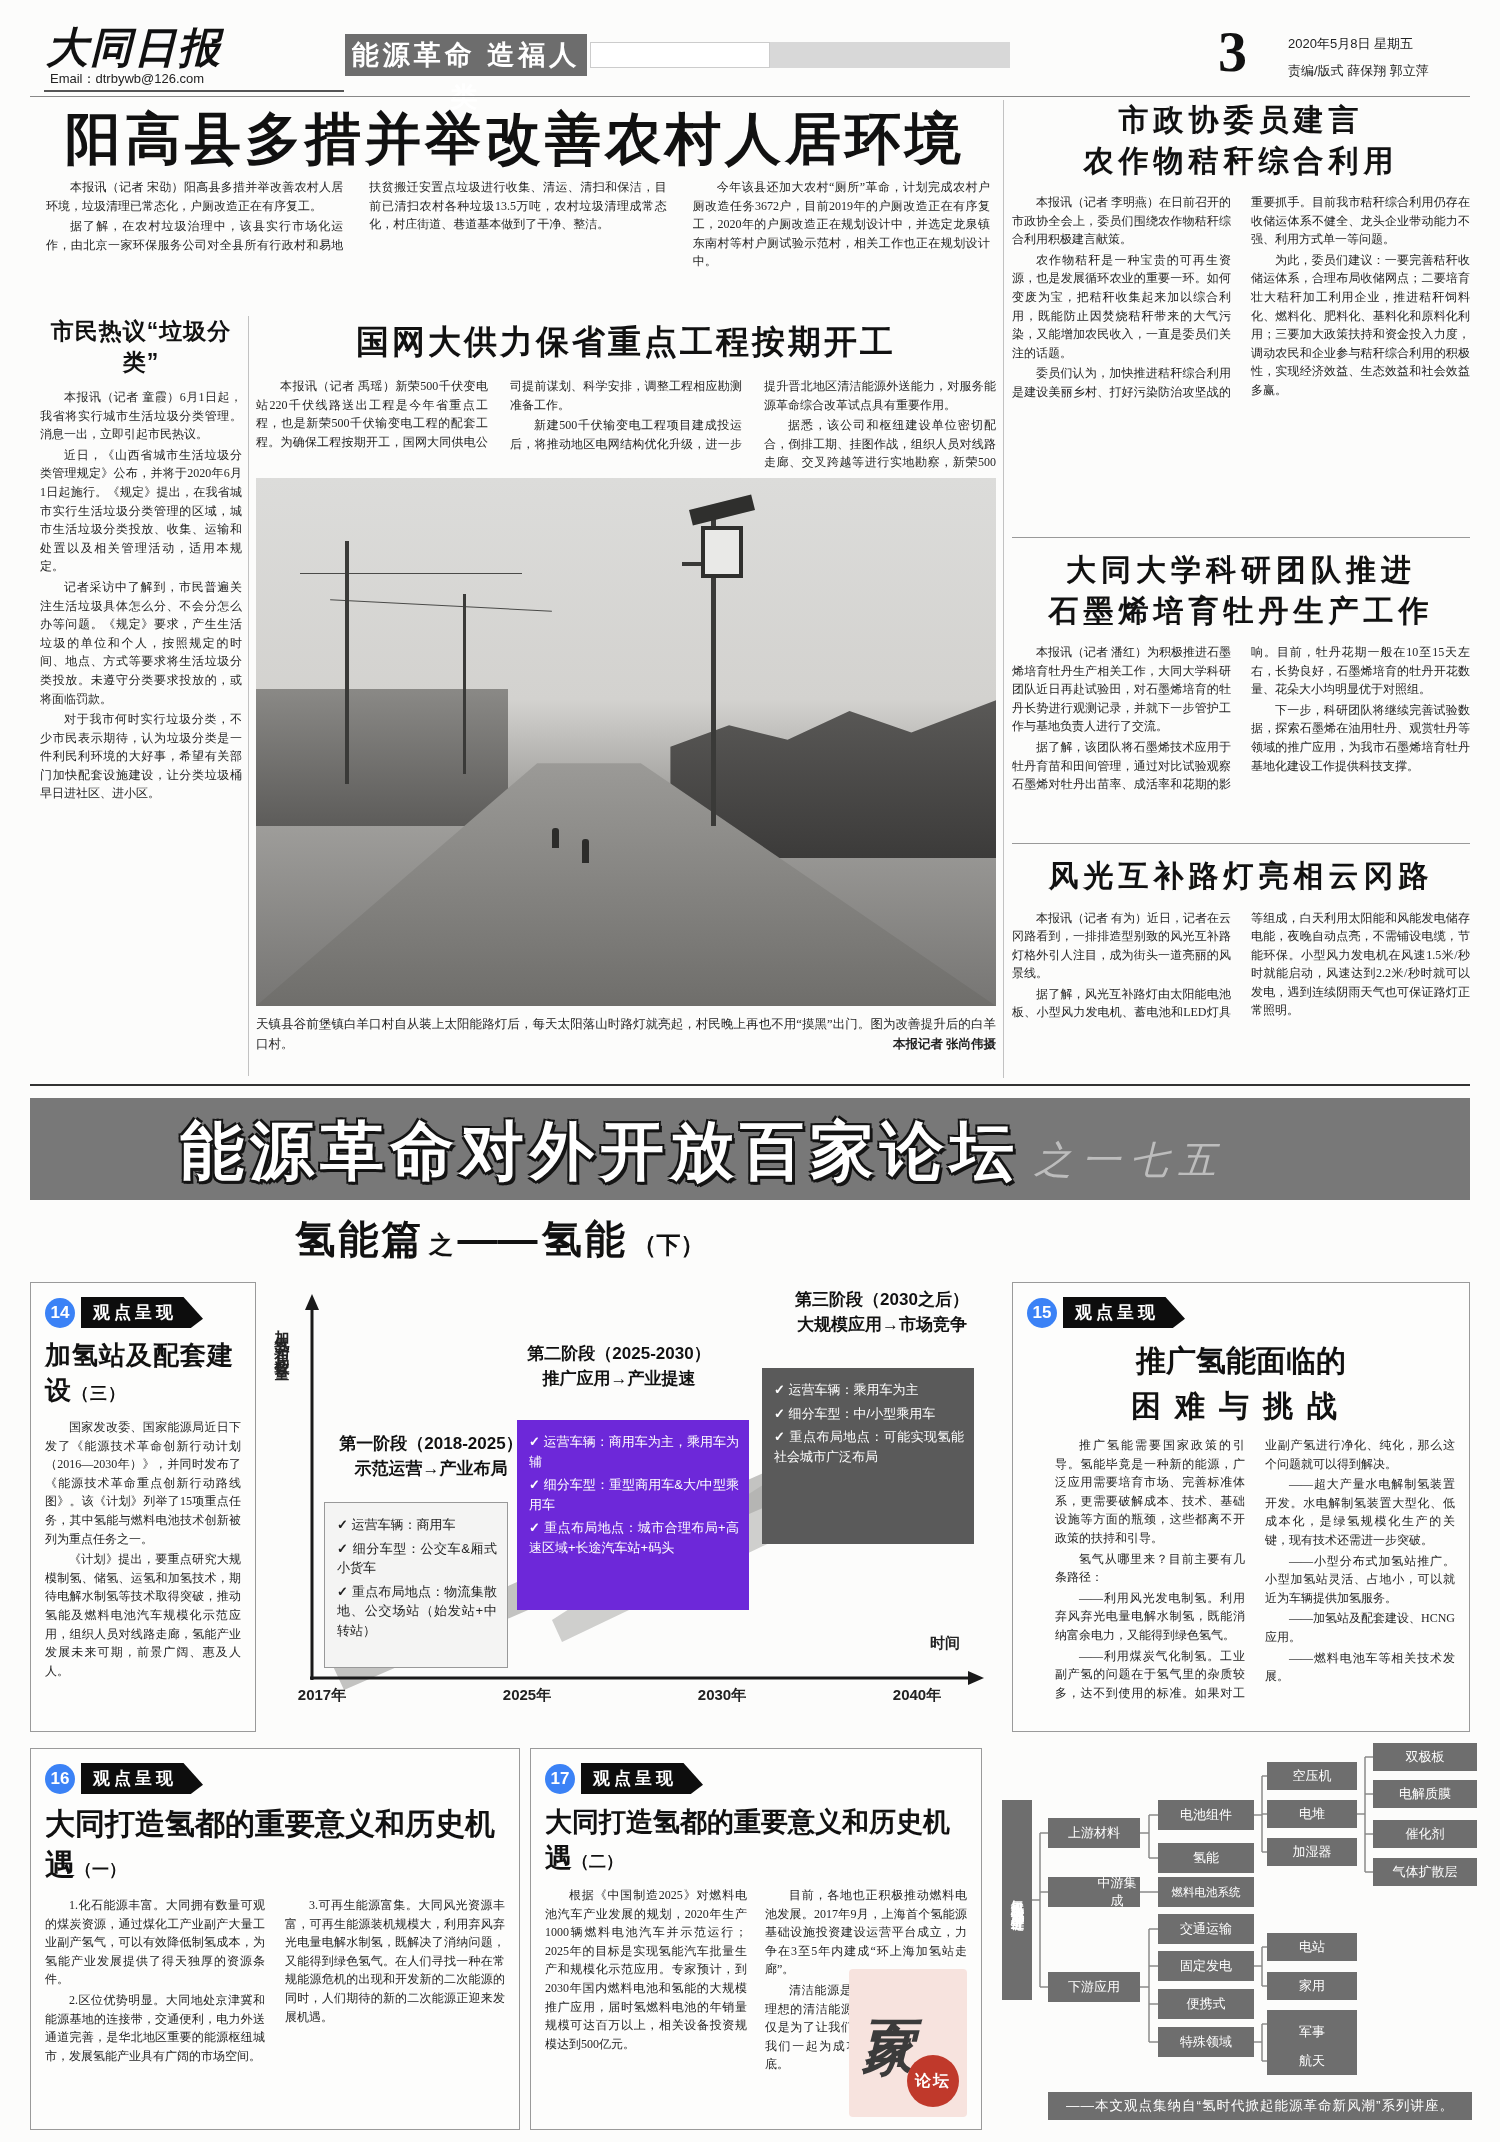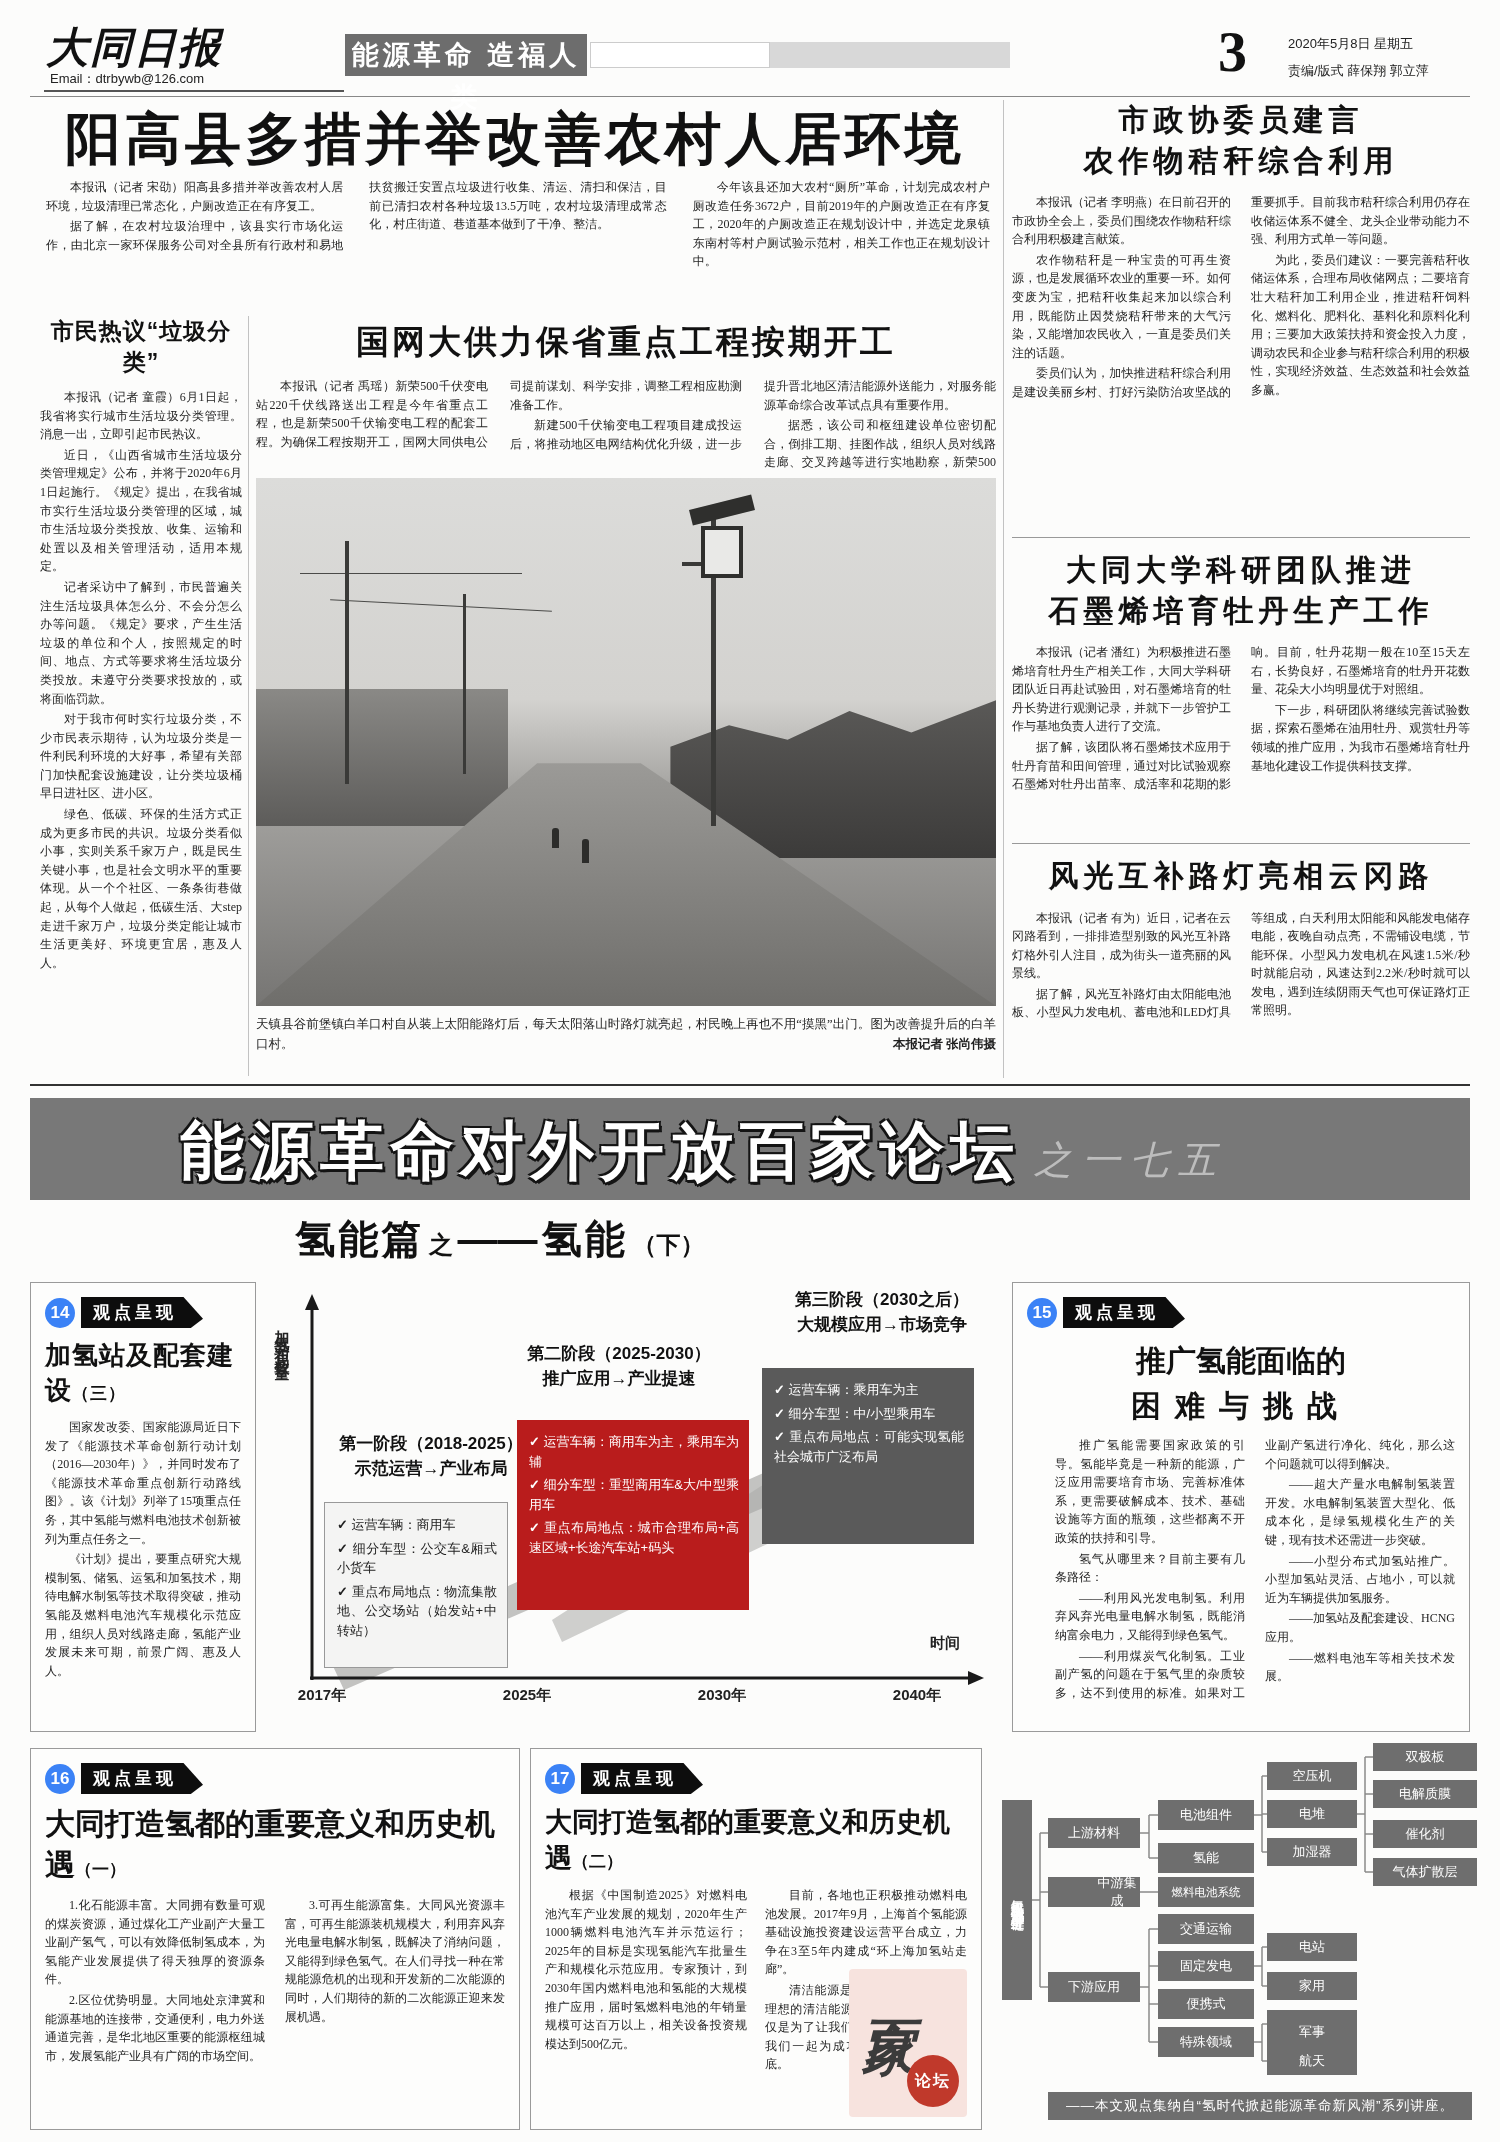--- a/index.html
+++ b/index.html
@@ -104,21 +104,21 @@
   .chart svg { position:absolute; left:0; top:0; }
   .ylabel { position:absolute; left:10px; top:36px; writing-mode:vertical-rl; font-size:15px; font-weight:bold; letter-spacing:6px; color:#222; }
   .xlabel { position:absolute; left:668px; top:352px; font-size:15px; font-weight:bold; color:#222; }
   .xtick { position:absolute; top:404px; width:70px; text-align:center; font-size:15px; font-weight:bold; color:#222; }
   .stage-h { position:absolute; text-align:center; font-weight:bold; color:#111; font-size:17px; line-height:1.45; }
   .stage-box { position:absolute; font-size:13px; line-height:1.5; padding:12px 10px 8px 12px; }
   .stage-box ul { list-style:none; }
   .stage-box li { margin-bottom:4px; text-align:justify; }
   .stage-box li::before { content:"✓ "; font-weight:bold; }
   .sb1 { left:62px; top:220px; width:184px; height:166px; background:#f4f4f3; border:1px solid #999; color:#222; }
-  .sb2 { left:255px; top:138px; width:232px; height:190px; background:#b91c1c; color:#fff; }
+  .sb2 { left:255px; top:138px; width:232px; height:190px; background:#6d28d9; color:#fff; }
   .sb3 { left:500px; top:86px; width:212px; height:176px; background:#5a5a5a; color:#fff; }
   .sh1 { left:64px; top:150px; width:210px; }
   .sh2 { left:252px; top:60px; width:210px; }
   .sh3 { left:512px; top:6px; width:216px; }
 
   
   .fc { position:absolute; left:992px; top:1732px; width:502px; height:356px; font-family:"Liberation Sans",sans-serif; }
   .fc svg { position:absolute; left:0; top:0; }
   .fc-node { position:absolute; background:#6e6e6e; color:#fff; font-size:13px; display:flex; align-items:center; justify-content:center; text-align:center; padding:2px; }
   .fc-root { writing-mode:vertical-rl; letter-spacing:2px; font-size:13px; font-weight:bold; }
@@ -152,21 +152,20 @@
     <p>今年该县还加大农村“厕所”革命，计划完成农村户厕改造任务3672户，目前2019年的户厕改造正在有序复工，2020年的户厕改造正在规划设计中，并选定龙泉镇东南村等村户厕试验示范村，相关工作也正在规划设计中。</p>
   </div>
 
   <div class="trash">
     <h3 class="h-sans">市民热议“垃圾分类”</h3>
     <div class="body-text">
       <p>本报讯（记者 童霞）6月1日起，我省将实行城市生活垃圾分类管理。消息一出，立即引起市民热议。</p>
       <p>近日，《山西省城市生活垃圾分类管理规定》公布，并将于2020年6月1日起施行。《规定》提出，在我省城市实行生活垃圾分类管理的区域，城市生活垃圾分类投放、收集、运输和处置以及相关管理活动，适用本规定。</p>
       <p>记者采访中了解到，市民普遍关注生活垃圾具体怎么分、不会分怎么办等问题。《规定》要求，产生生活垃圾的单位和个人，按照规定的时间、地点、方式等要求将生活垃圾分类投放。未遵守分类要求投放的，或将面临罚款。</p>
       <p>对于我市何时实行垃圾分类，不少市民表示期待，认为垃圾分类是一件利民利环境的大好事，希望有关部门加快配套设施建设，让分类垃圾桶早日进社区、进小区。</p>
-      <p>绿色、低碳、环保的生活方式正成为更多市民的共识。垃圾分类看似小事，实则关系千家万户，既是民生关键小事，也是社会文明水平的重要体现。从一个个社区、一条条街巷做起，从每个人做起，低碳生活、大step走进千家万户，垃圾分类定能让城市生活更美好、环境更宜居，惠及人人。</p>
     </div>
   </div>
 
   <div class="guowang">
     <h3 class="h-sans">国网大供力保省重点工程按期开工</h3>
     <div class="body-text">
       <p>本报讯（记者 禹瑶）新荣500千伏变电站220千伏线路送出工程是今年省重点工程，也是新荣500千伏输变电工程的配套工程。为确保工程按期开工，国网大同供电公司提前谋划、科学安排，调整工程相应勘测准备工作。</p>
       <p>新建500千伏输变电工程项目建成投运后，将推动地区电网结构优化升级，进一步提升晋北地区清洁能源外送能力，对服务能源革命综合改革试点具有重要作用。</p>
       <p>据悉，该公司和枢纽建设单位密切配合，倒排工期、挂图作战，组织人员对线路走廊、交叉跨越等进行实地勘察，新荣500千伏变电站220千伏线路送出工程配套工程已开工，计划6月30日前建成投运。</p>
     </div>

